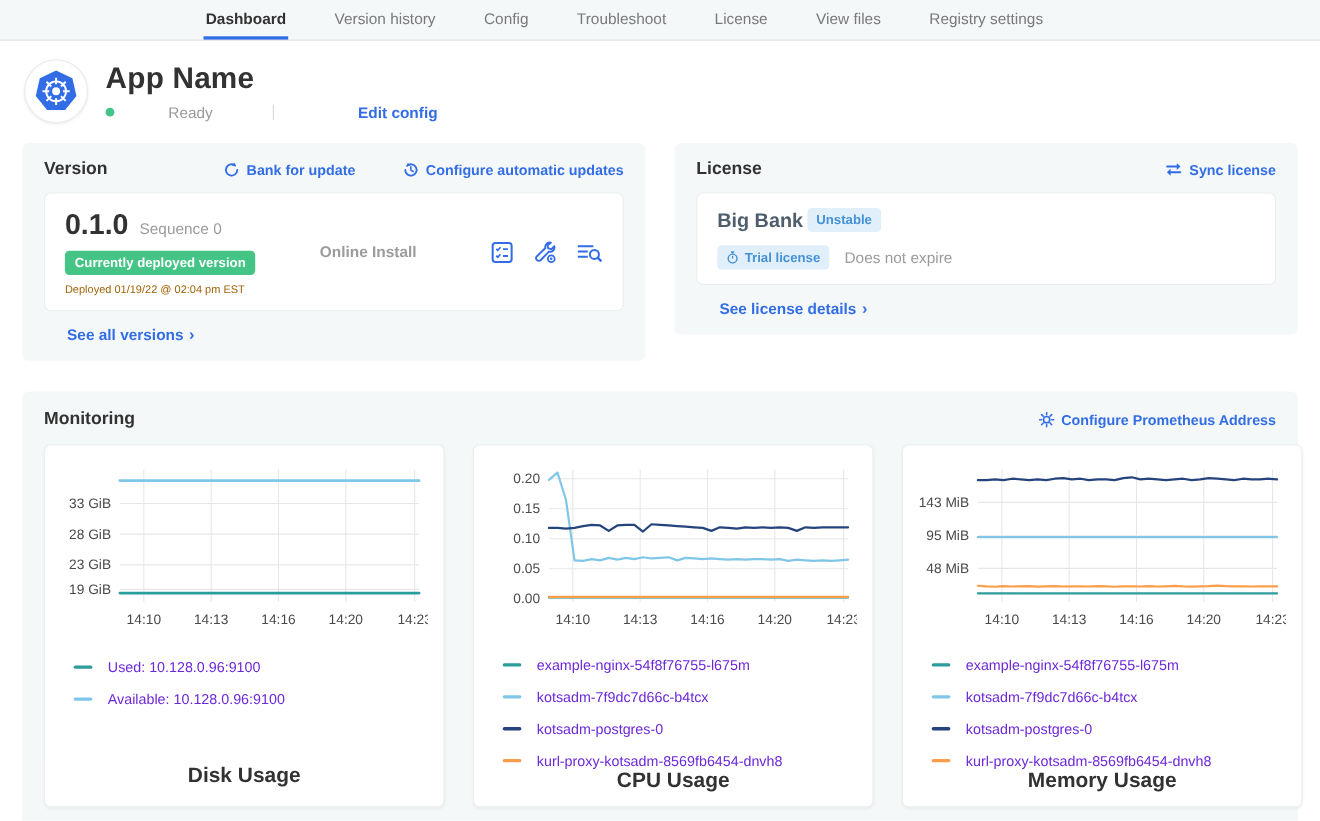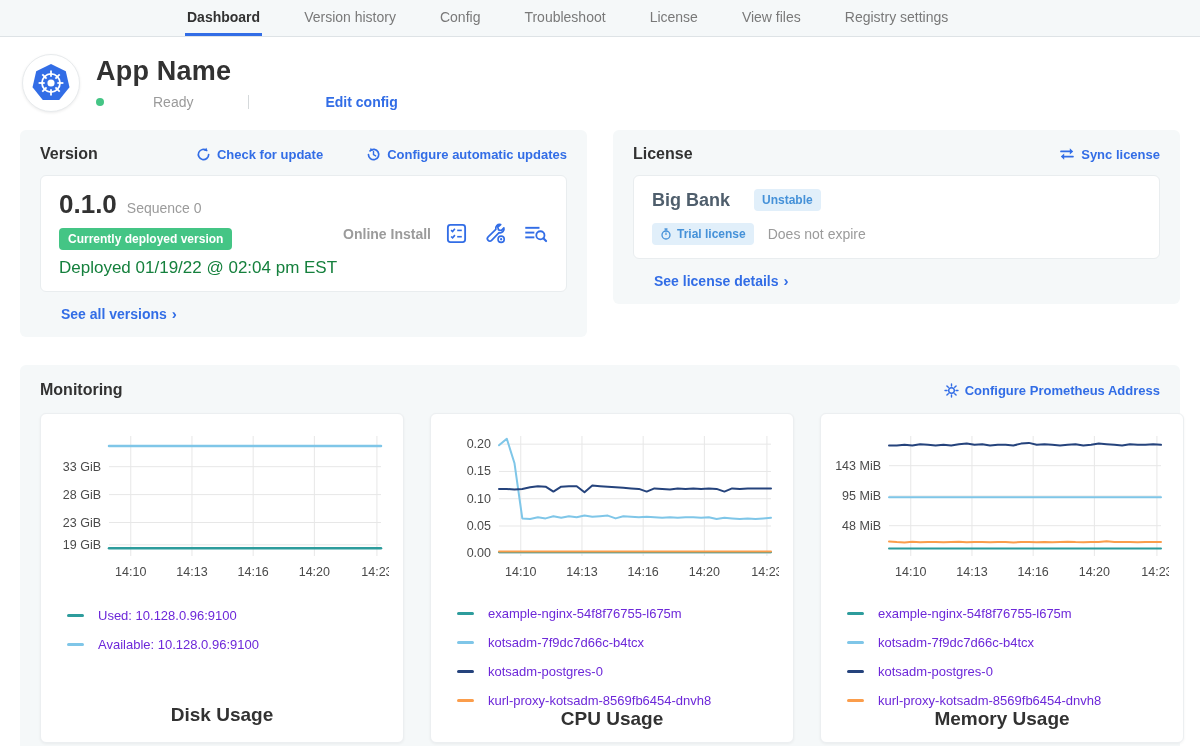--- a/index.html
+++ b/index.html
@@ -37,29 +37,29 @@
   .inner-panel { background:#fff; border:1px solid #e9edef; border-radius:6px; padding:13px 18px; }
 
   
   .version-panel { display:flex; align-items:center; justify-content:space-between; }
   .ver-left {}
   .ver-row1 { display:flex; align-items:baseline; gap:10px; }
   .ver-num { font-size:26px; font-weight:bold; }
   .ver-seq { font-size:14px; color:#9b9b9b; }
   .badge-green { display:inline-block; margin:8px 0 8px 0; background:var(--accent-green,#44c585);
     color:#fff; font-size:12px; font-weight:bold; padding:4px 9px; border-radius:4px; }
-  .deployed { font-size:17px; color:#15803d; }
+  .deployed { font-size:10px; color:#a16207; }
   .install-type { font-size:14px; font-weight:bold; color:#9b9b9b; margin-right:8px; }
   .ver-actions { display:flex; gap:16px; align-items:center; }
   .icon-btn { color:var(--link,#326de6); cursor:pointer; display:flex; }
   .card-foot { margin-top:13px; }
   .foot-link { font-size:14px; }
 
   
-  .lic-row1 { display:flex; align-items:flex-end; gap:24px; }
+  .lic-row1 { display:flex; align-items:flex-end; gap:4px; }
   .lic-name { font-size:18px; font-weight:bold; color:#4f5e6c; }
   .badge-blue { background:var(--badge-blue-bg,#e1effa); color:var(--badge-blue-text,#4591d8);
     font-size:12px; font-weight:bold; padding:4px 8px; border-radius:4px;
     display:inline-flex; align-items:center; gap:5px; }
   .lic-row2 { display:flex; align-items:center; gap:14px; margin-top:12px; }
   .lic-expiry { font-size:14px; color:#9b9b9b; }
 
   
   .monitor-card { margin:0 20px; background:#f5f8f9; border-radius:6px; padding:16px 20px 20px 20px; }
   .charts-row { display:flex; gap:26px; }
@@ -120,21 +120,21 @@
 
   <section class="card">
     <div class="card-head">
       <div class="card-title">Version</div>
       <div class="head-links">
         <a class="link small-link">
           <svg width="15" height="15" viewBox="0 0 16 16" style="color:var(--link,#326de6)">
             <path d="M13.5 8a5.5 5.5 0 1 1-2.1-4.35" fill="none" stroke="currentColor" stroke-width="1.8" stroke-linecap="round"></path>
             <path d="M11.2 0.9 L11.9 4.4 L8.4 3.8 Z" fill="currentColor"></path>
           </svg>
-          <span>Check for update</span>
+          <span>Bank for update</span>
         </a>
         <a class="link small-link">
           <svg width="15" height="15" viewBox="0 0 16 16" style="color:var(--link,#326de6)">
             <path d="M2.6 8a5.5 5.5 0 1 0 1.7-3.95" fill="none" stroke="currentColor" stroke-width="1.8" stroke-linecap="round"></path>
             <path d="M4.9 0.9 L4.2 4.4 L7.7 3.8 Z" fill="currentColor"></path>
             <path d="M8 4.8v3.4l2.3 1.3" fill="none" stroke="currentColor" stroke-width="1.5" stroke-linecap="round"></path>
           </svg>
           <span>Configure automatic updates</span>
         </a>
       </div>

